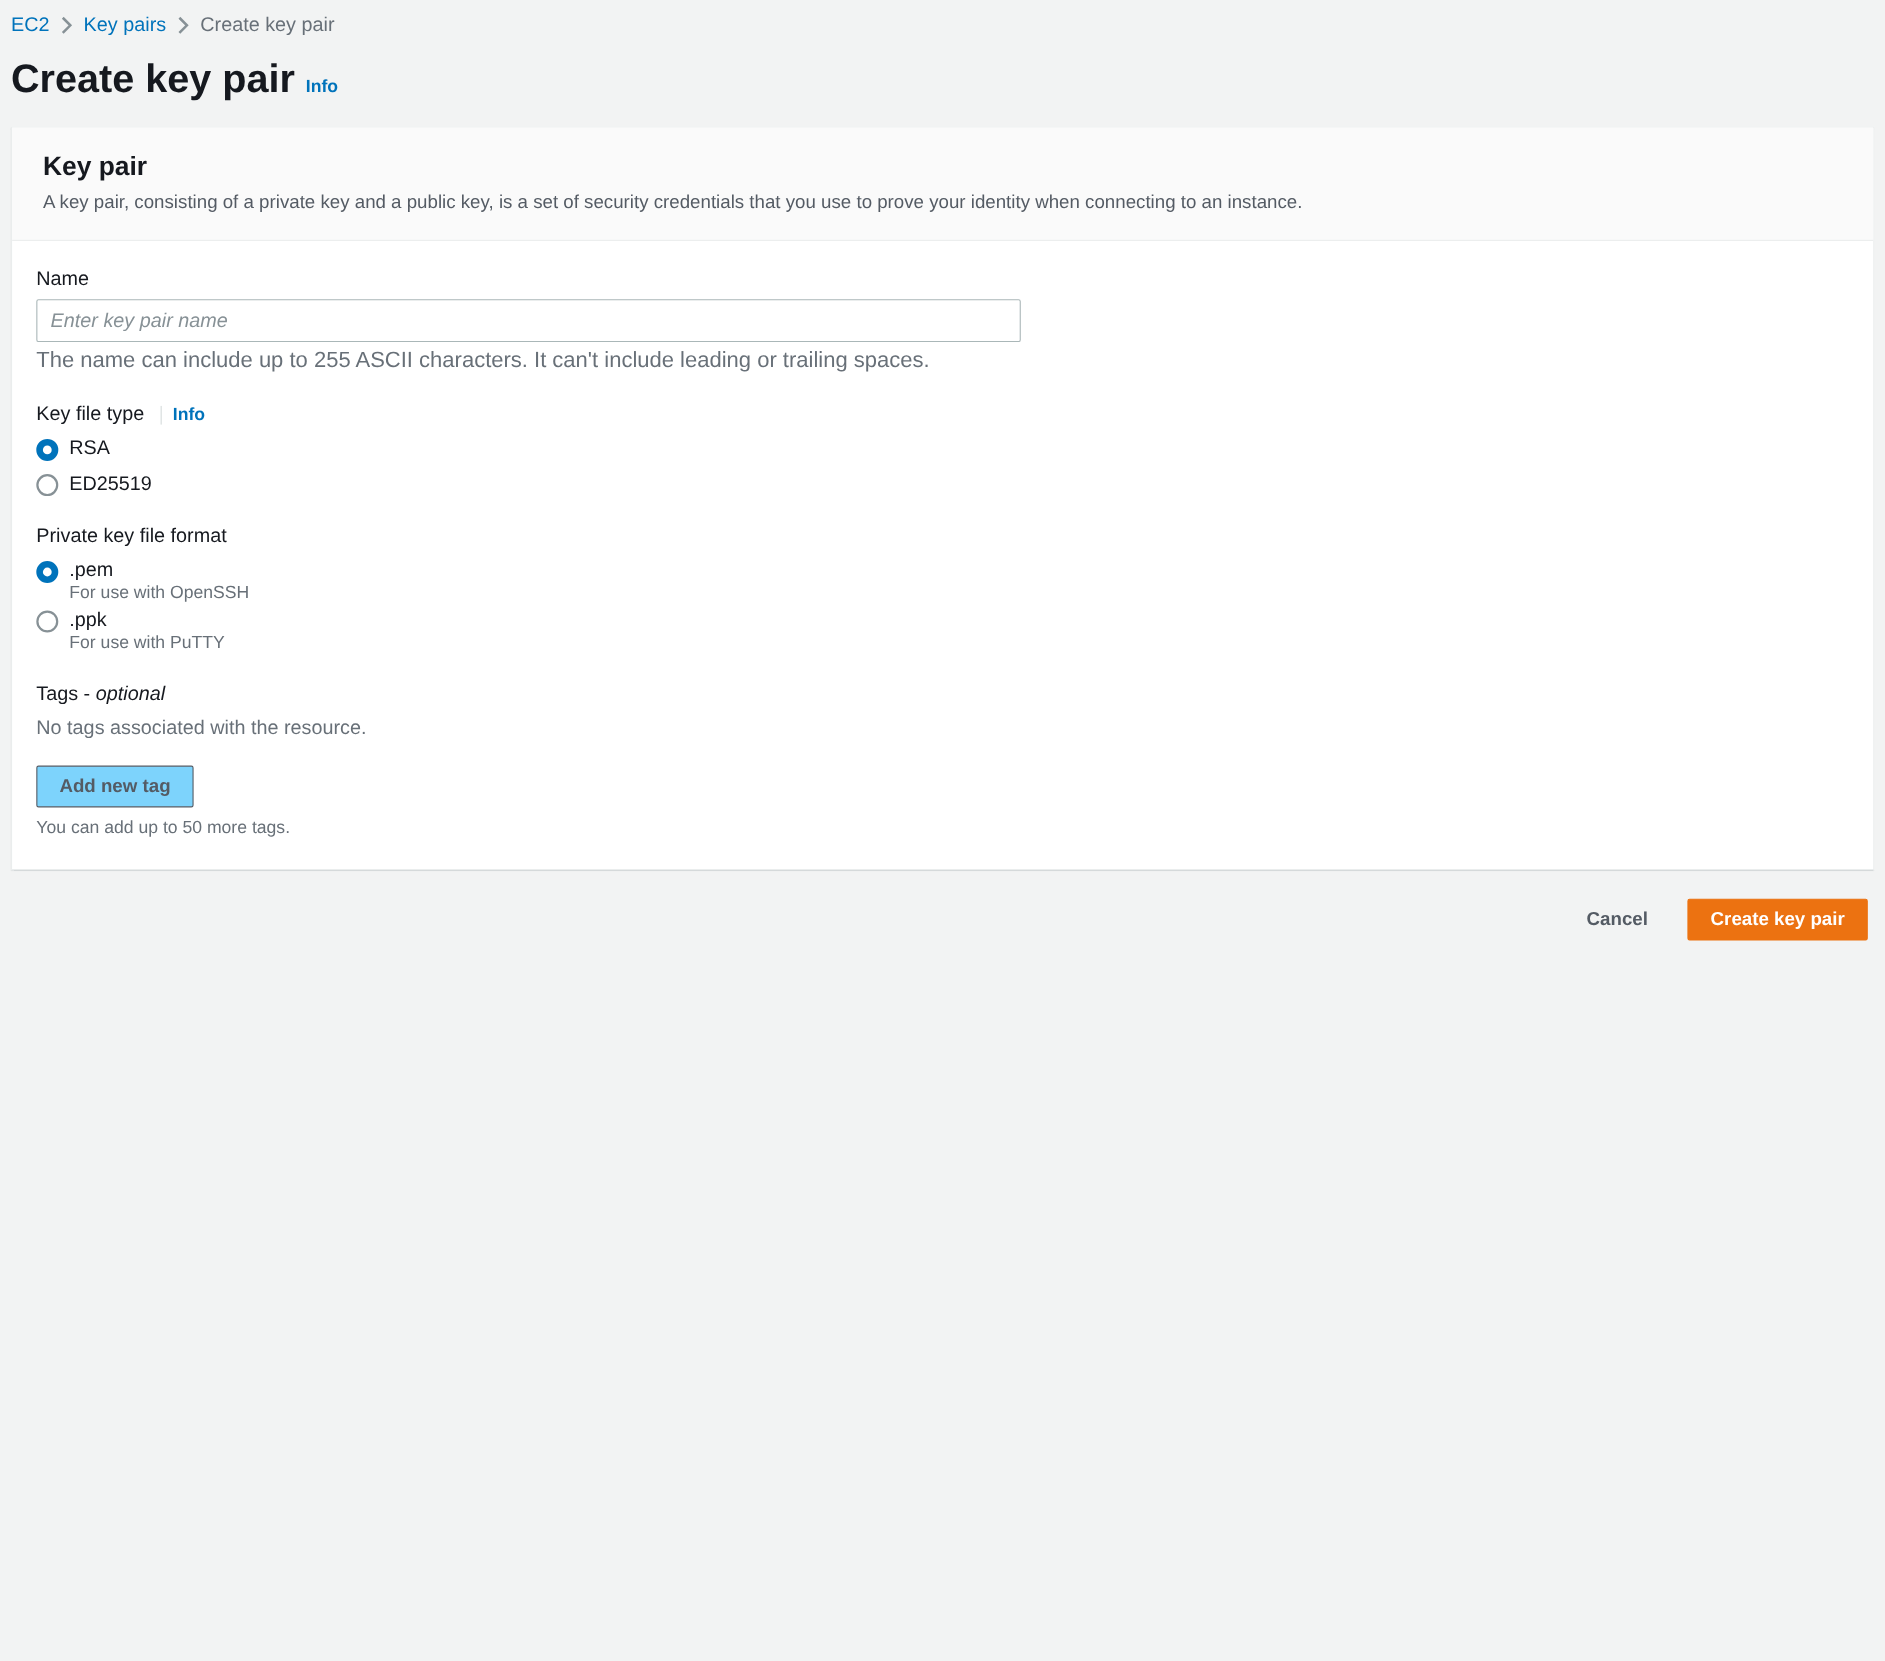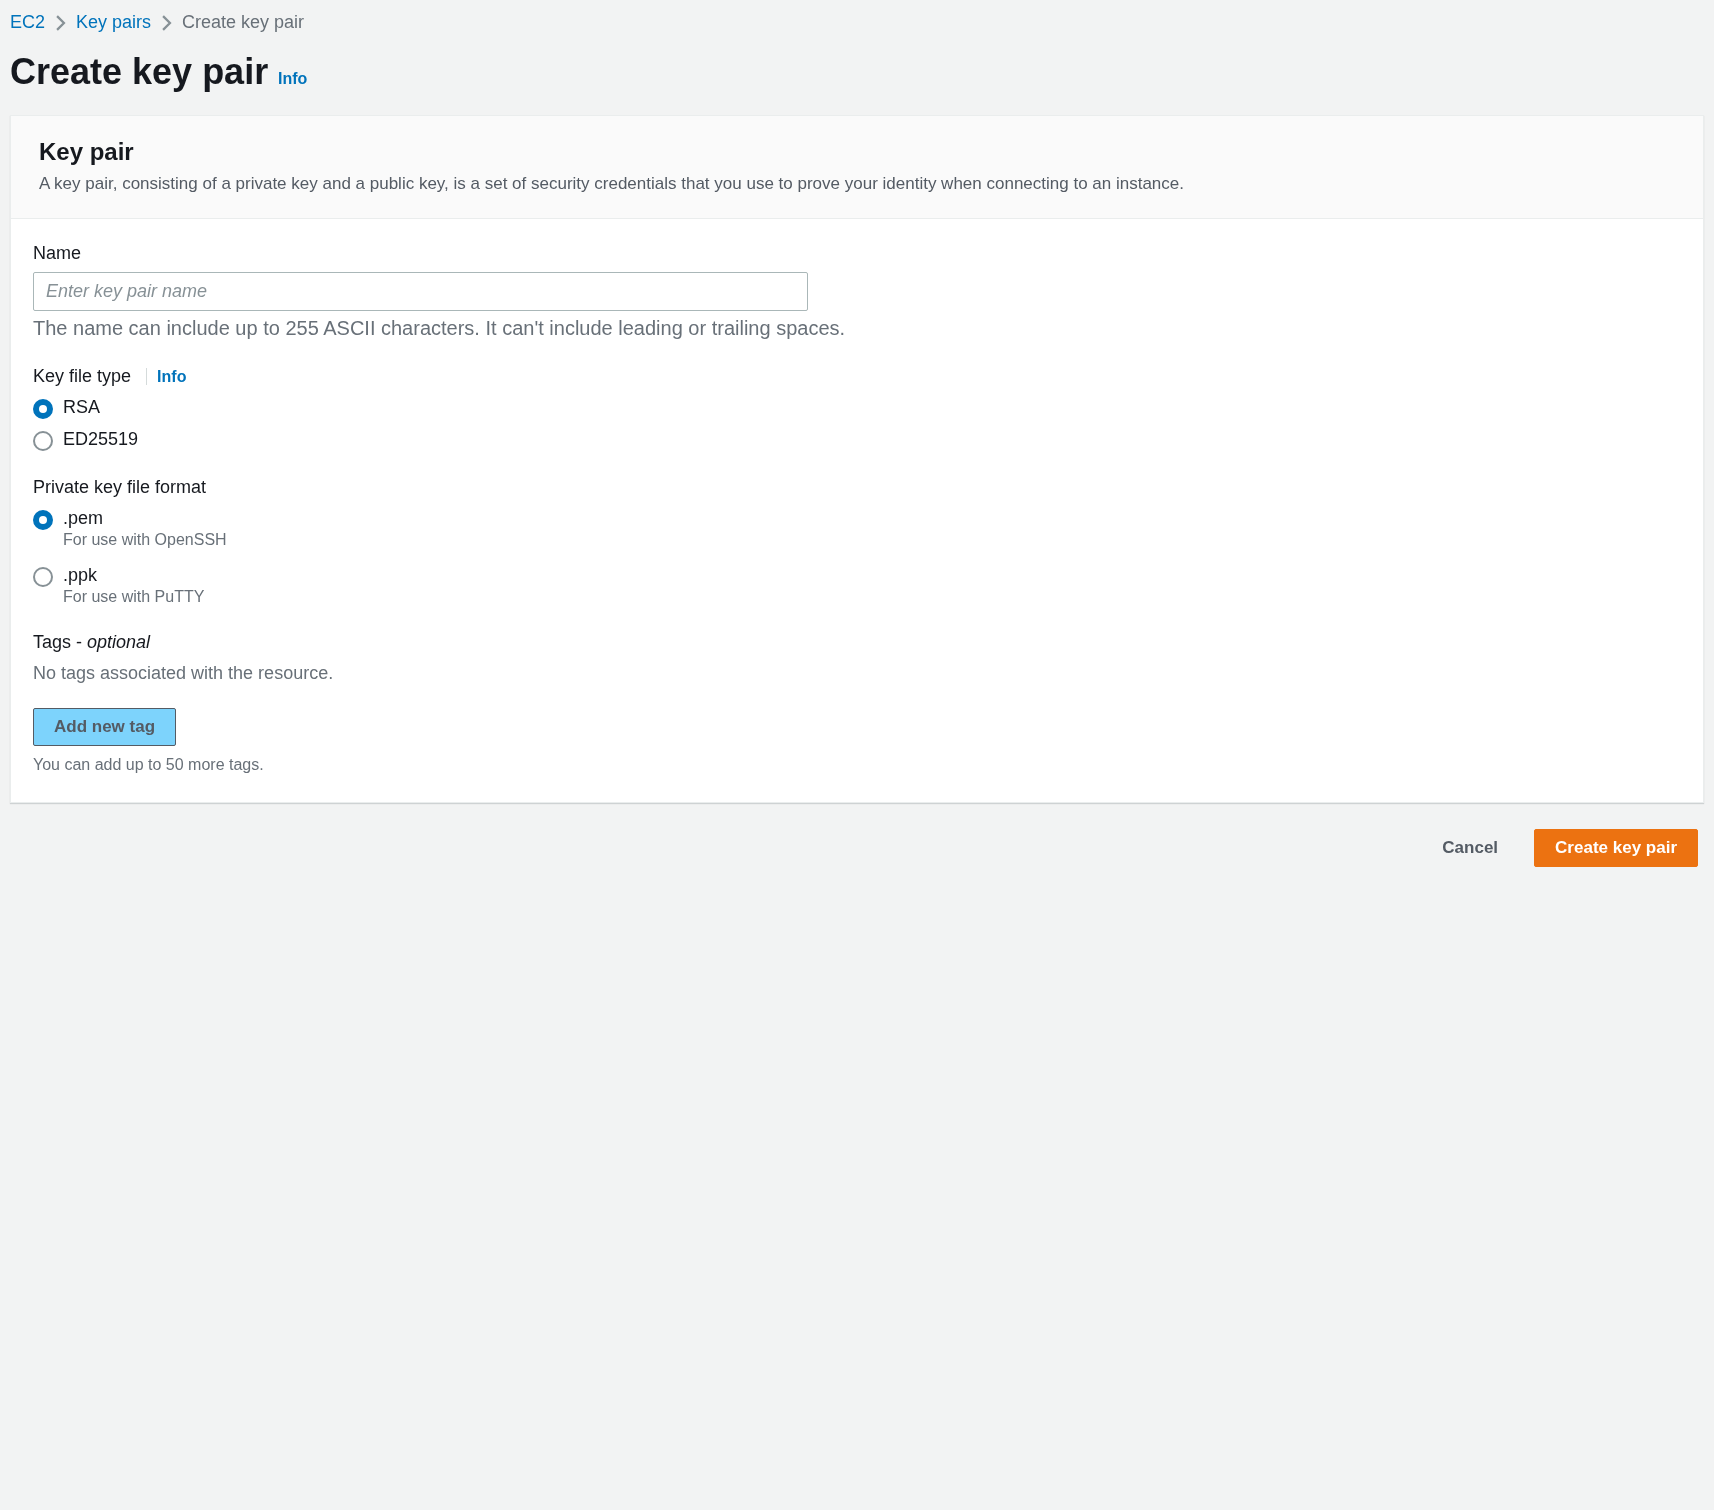--- a/index.html
+++ b/index.html
@@ -75,21 +75,21 @@
     .field-label .info-inline {
       color: #0073bb;
       font-weight: 700;
       font-size: 16px;
       margin-left: 10px;
       padding-left: 10px;
       border-left: 1px solid #d5dbdb;
       cursor: pointer;
     }
     .text-input {
-      width: 775px;
+      width: 895px;
       max-width: 100%;
       padding: 8px 12px;
       font-size: 18px;
       border: 1px solid #aab7b8;
       border-radius: 2px;
       color: #4c1d95;
       font-style: italic;
     }
     .text-input::placeholder { color: #879196; font-style: italic; }
     .helper {
@@ -247,21 +247,21 @@
       <div class="field-label">
         <span>Private key file format</span>
       </div>
       <div class="radio-row">
         <span class="radio-outer checked"></span>
         <div class="radio-text">
           <span class="radio-label">.pem</span>
           <span class="radio-sub">For use with OpenSSH</span>
         </div>
       </div>
-      <div class="radio-row" style="margin-top:16px;">
+      <div class="radio-row" style="margin-top:4px;">
         <span class="radio-outer"></span>
         <div class="radio-text">
           <span class="radio-label">.ppk</span>
           <span class="radio-sub">For use with PuTTY</span>
         </div>
       </div>
     </div>
 
     <div class="field-group" style="margin-bottom:0;">
       <div class="tags-title">

